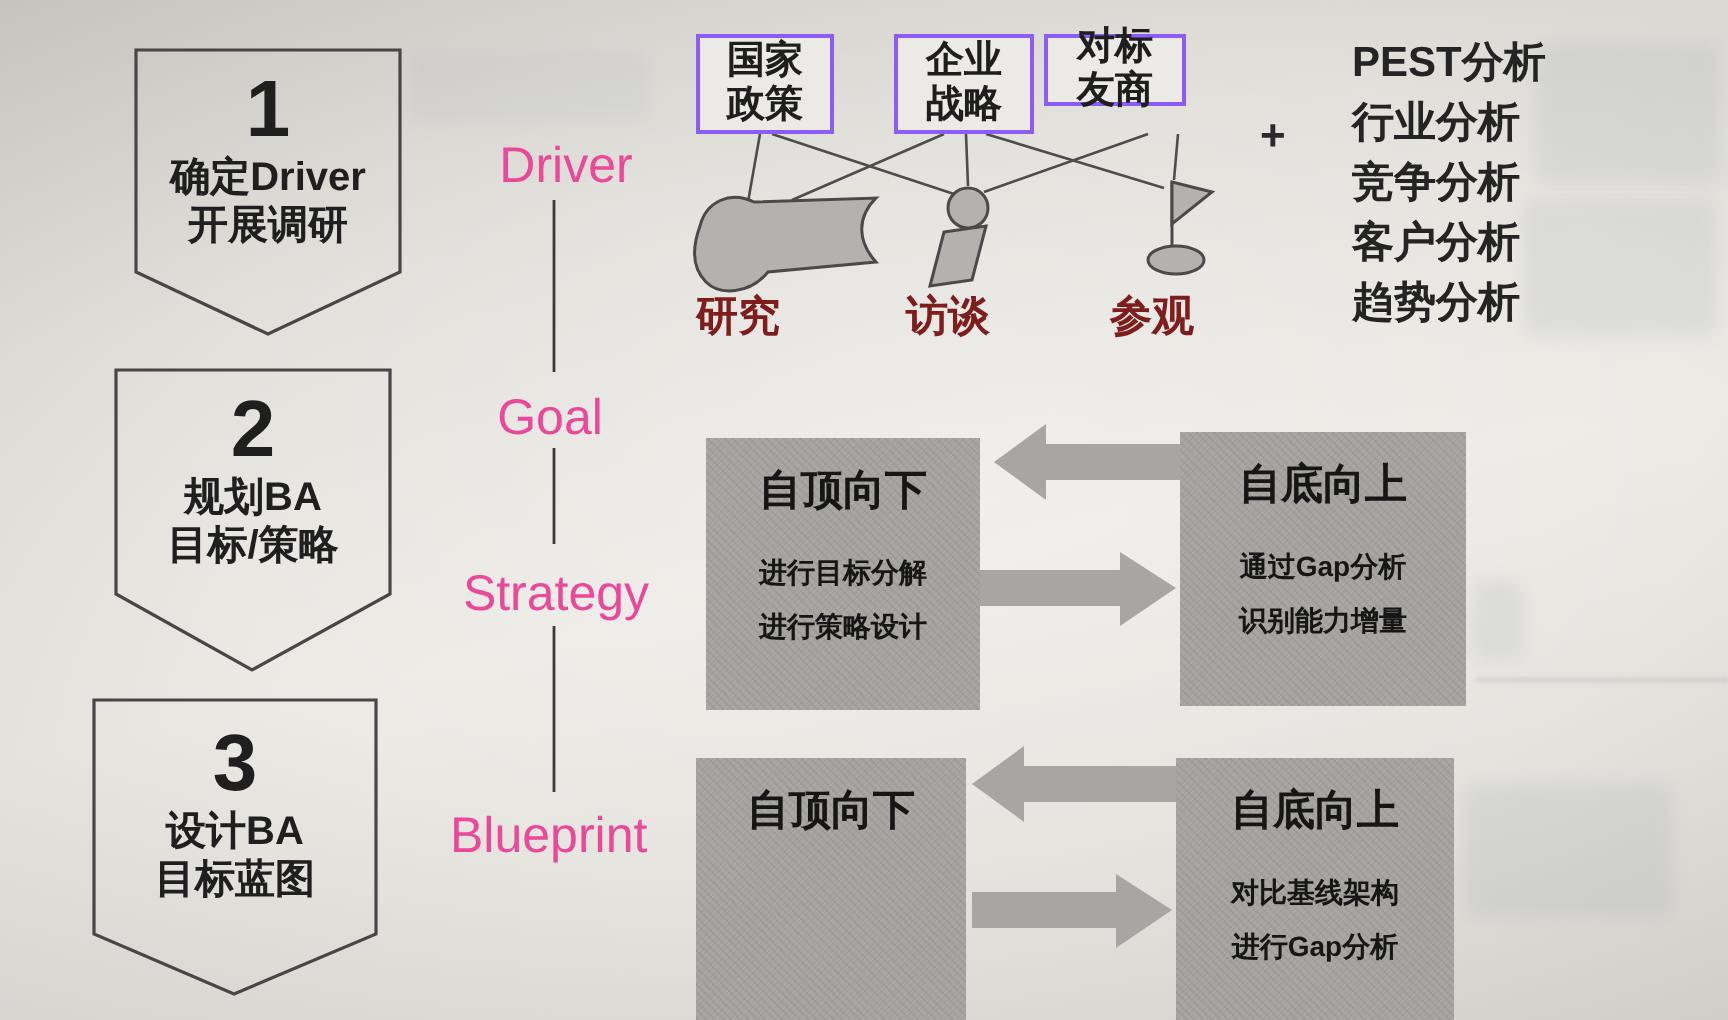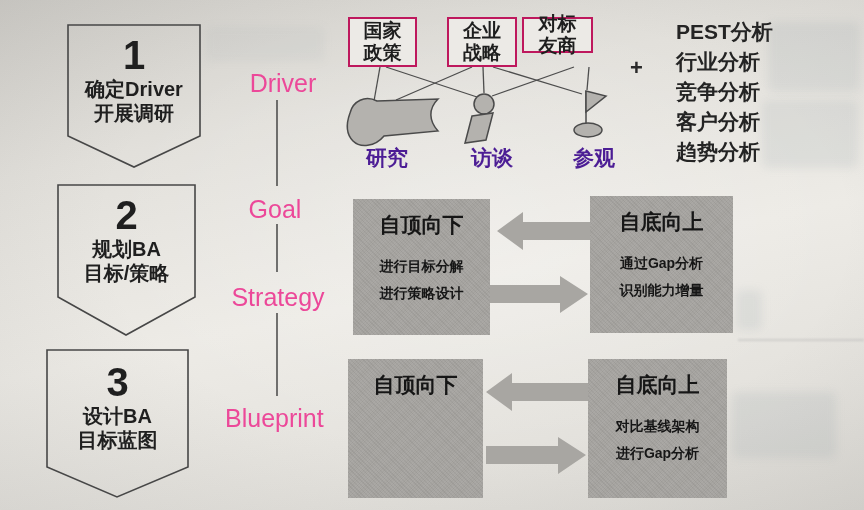--- a/index.html
+++ b/index.html
@@ -18,33 +18,33 @@
 
   
   .pent-text{display:flex;flex-direction:column;align-items:center;text-align:center;}
   .pent-num{font-size:40px;font-weight:600;line-height:44px;padding-top:8px;color:#1f1f1f;}
   .pent-line{font-size:20px;font-weight:700;line-height:24px;color:#1f1f1f;}
 
   
   .phase{font-size:25px;font-weight:400;color:#ec4899;text-align:center;}
 
   
-  .src-box{position:absolute;z-index:2;box-sizing:border-box;border:2px solid #be185d;
+  .src-box{position:absolute;z-index:2;box-sizing:border-box;border:2px solid #8b5cf6;
     background:#eceae6;display:flex;flex-direction:column;align-items:center;justify-content:center;
     font-size:19px;font-weight:700;line-height:22px;color:#1e1e1e;text-align:center;}
 
-  .method-label{font-size:21px;font-weight:700;text-align:right;color:#4c1d95;}
+  .method-label{font-size:21px;font-weight:700;text-align:left;color:#7f1d1d;}
 
   .analysis-list{line-height:30px;font-size:21px;font-weight:600;color:#242424;}
   .plus{font-size:22px;font-weight:600;color:#2a2a2a;}
 
   
   .pbox{position:absolute;z-index:2;background:#a5a39f;color:#161616;
     background-image:repeating-linear-gradient(45deg,rgba(0,0,0,0.05) 0 1px,transparent 1px 3px),
-                     repeating-linear-gradient(-45deg,rgba(255,255,255,0.06) 0 1px,transparent 1px 2px);}
+                     repeating-linear-gradient(-45deg,rgba(255,255,255,0.06) 0 1px,transparent 1px 2px);margin-top:20px;}
   .pb-title{position:absolute;top:12px;left:0;width:100%;text-align:center;font-size:21px;font-weight:700;}
   .pb-lines{position:absolute;top:54px;left:0;width:100%;text-align:center;font-size:14px;font-weight:700;line-height:27px;}
 </style>
 </head>
 <body>
 
 <div class="vignette"></div>
 
 <div class="ghost" style="left:768px;top:22px;width:92px;height:70px;"></div>
 <div class="ghost" style="left:762px;top:100px;width:96px;height:68px;"></div>

